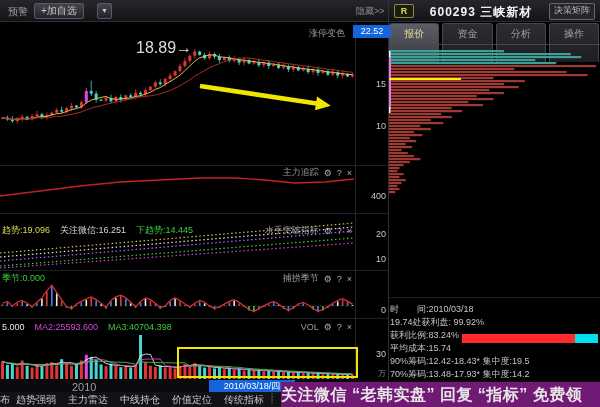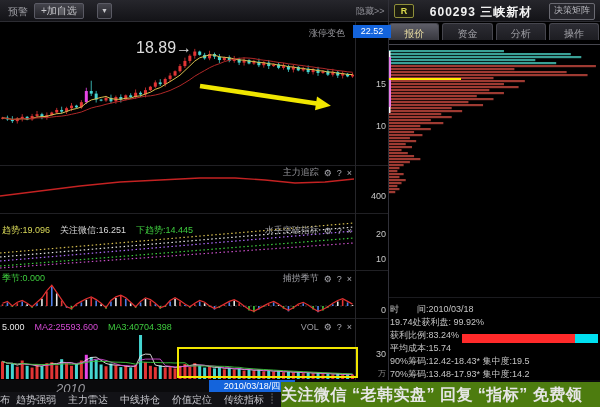--- a/index.html
+++ b/index.html
@@ -11,21 +11,21 @@
   .tb-label{top:5px;font-size:10px;color:#9a9aa0;}
   .btn3d{background:linear-gradient(#44444c,#232329);border:1px solid #5a5a64;color:#c8c8cc;
          font-size:10px;line-height:14px;padding:0 6px;border-radius:2px;box-sizing:border-box;}
   .hide-btn{left:356px;top:5px;font-size:9px;color:#8d8d94;}
   .rbadge{left:394px;top:4px;width:18px;height:12px;border:1px solid #8f8f3a;border-radius:2px;
           color:#d8d84e;background:#1c1c10;font-size:9px;font-weight:bold;text-align:center;line-height:12px;}
   .stocktitle{left:415px;top:4px;width:132px;text-align:center;color:#f2f2f2;font-size:12px;font-weight:bold;letter-spacing:1px;}
   .matrixbtn{left:549px;top:3px;height:15px;border:1px solid #6a6a72;border-radius:2px;background:#26262c;
              color:#b8b8be;font-size:9px;line-height:13px;padding:0 4px;}
   
-  .tabs{left:389px;top:23px;width:210px;height:17px;display:flex;gap:3px;}
+  .tabs{left:389px;top:23px;width:210px;height:39px;display:flex;gap:3px;}
   .tab{flex:1;text-align:center;font-size:10px;line-height:19px;color:#a2a2a8;background:linear-gradient(#2c2c33,#1d1d22);
        border:1px solid #46464e;border-bottom:none;border-radius:3px 3px 0 0;box-sizing:border-box;}
   .tab.active{background:linear-gradient(#5e5e68,#38383f);color:#e9ddA2;color:#e9dda2;}
   .tabline{left:388px;top:44px;width:212px;height:1px;background:#46464e;}
   
   .hline{height:1px;background:#202024;}
   .vline{width:1px;background:#26262a;}
   
   .axlbl{left:356px;width:30px;text-align:right;font-size:9px;color:#c8c8c8;}
   
@@ -34,28 +34,28 @@
   .picon{color:#ababb2;font-size:9px;}
   .plabels{display:flex;gap:10px;}
   
   .peak{left:136px;top:39px;color:#dcdcdc;font-size:16px;}
   .limitlbl{left:309px;top:27px;color:#9a9aa0;font-size:9px;}
   .limitval{left:353px;top:25px;width:38px;height:13px;background:#1464dc;color:#fff;font-size:9px;
             text-align:center;line-height:13px;}
   .ylrect{border:2px solid #f0e600;box-sizing:border-box;}
   
   .timeline{left:0;top:380px;width:600px;height:12px;background:#0a0a0c;}
-  .year{left:56px;top:381px;font-size:13px;color:#9a9aa0;font-style:italic;}
+  .year{left:72px;top:381px;font-size:11px;color:#9a9aa0;}
   .datebox{left:209px;top:380px;width:86px;height:12px;background:#1464dc;color:#fff;font-size:9px;
            text-align:center;line-height:12px;}
   .menubar{left:0;top:392px;width:282px;height:15px;background:#121216;display:flex;align-items:center;}
   .menuitem{font-size:10px;color:#c6c6cc;padding:0 6px;white-space:nowrap;}
   .menuitem.partial{width:10px;padding:0;overflow:hidden;}
   .scrollind{left:269px;top:393px;color:#777;font-size:10px;}
-  .banner{left:281px;top:382px;width:319px;height:25px;background:#4d7c0f;color:#e6e6e6;font-size:16px;
+  .banner{left:281px;top:382px;width:319px;height:25px;background:#701a75;color:#e6e6e6;font-size:16px;
           font-weight:bold;line-height:25px;white-space:nowrap;overflow:hidden;letter-spacing:0.5px;}
   
   .chipinfo{left:390px;top:303px;width:208px;font-size:9px;color:#c4c4c4;line-height:13px;}
   .ratiobar{left:462px;top:334px;width:136px;height:9px;display:flex;}
   .ratiobar .r{background:#ff2a2a;height:100%;}
   .ratiobar .c{background:#00e0f0;height:100%;flex:1;}
   svg{display:block;}
 </style>
 </head>
 <body>

